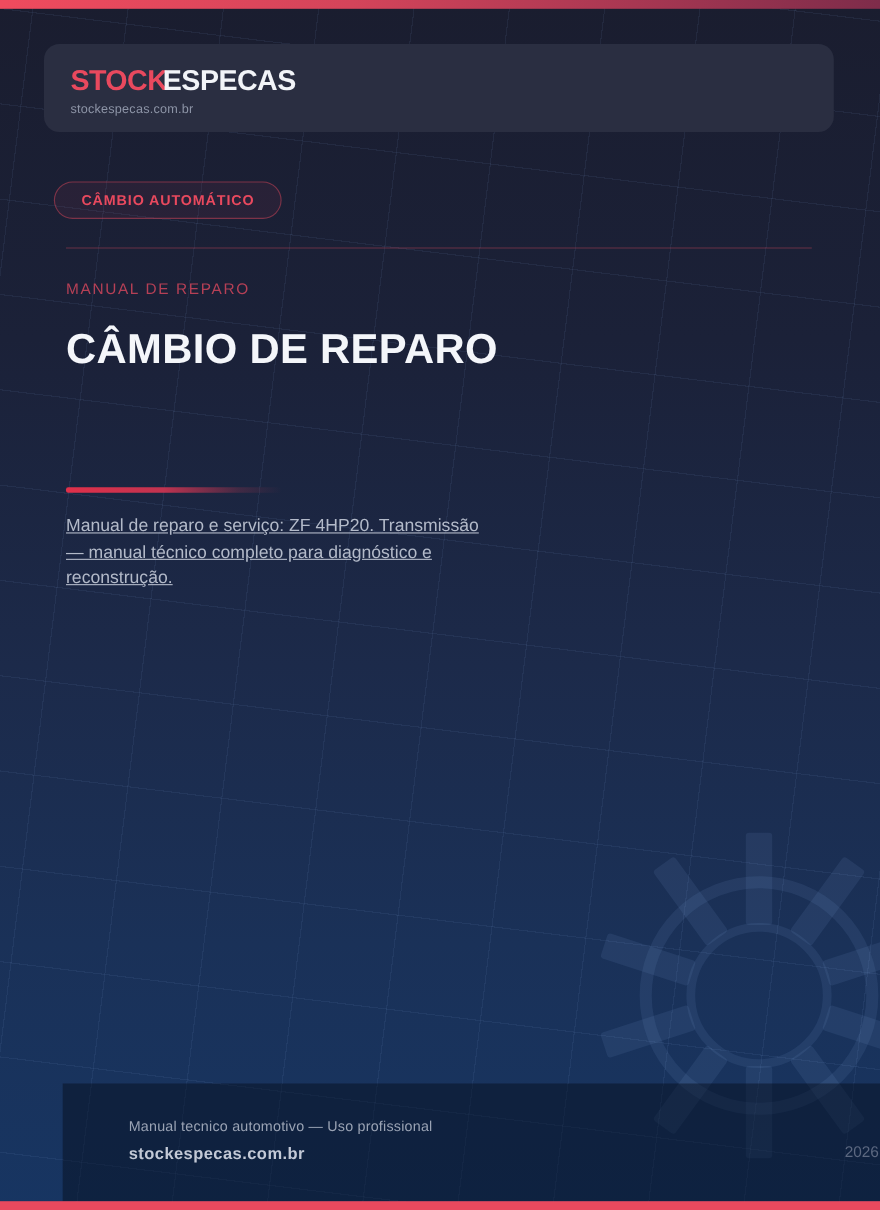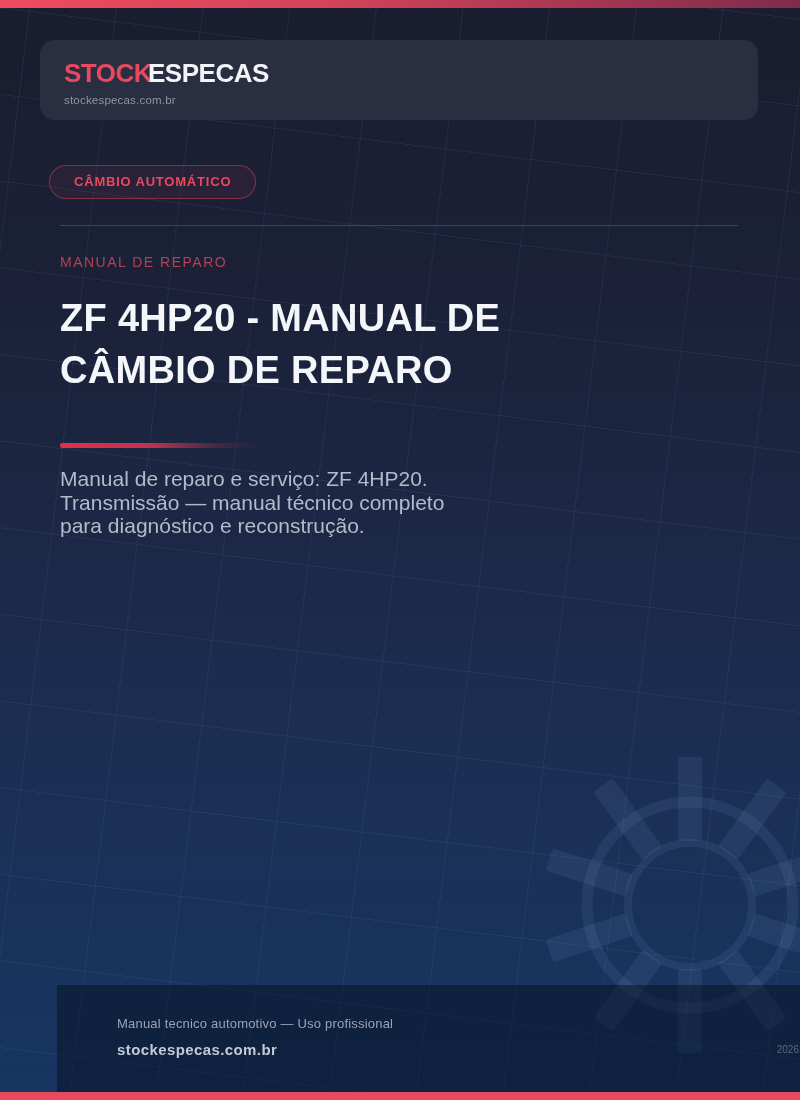--- a/index.html
+++ b/index.html
@@ -59,32 +59,32 @@
     position:absolute;left:60px;top:292px;margin:0;
     color:var(--text-primary);font-size:38px;font-weight:bold;line-height:52px;letter-spacing:0.3px;
   }
   .page-title span{display:block;}
   .title-underline{
     position:absolute;left:60px;top:443px;width:196px;height:5px;border-radius:2px;
     background:linear-gradient(90deg,#e0304a 0%,#c13350 45%,rgba(180,55,80,0.25) 80%,rgba(180,55,80,0) 100%);
   }
   .description-text{
     position:absolute;left:60px;top:467px;width:392px;margin:0;
-    color:var(--text-muted);font-size:21px;line-height:23.5px;font-weight:normal;
+    color:var(--text-muted);font-size:16px;line-height:23.5px;font-weight:normal;text-decoration:underline;
   }
   .footer{
     position:absolute;left:16px;bottom:8px;width:800px;height:107px;
     background:rgba(5,10,24,0.45);
     box-sizing:border-box;padding:31px 60px 0 60px;margin-left:41px;
   }
   .footer-tagline{color:var(--footer-text);font-size:13px;letter-spacing:0.2px;}
   .footer-domain{margin-top:10px;color:var(--footer-domain);font-size:15px;font-weight:bold;letter-spacing:0.4px;}
   .footer-year{
     position:absolute;right:58px;bottom:37px;
-    color:var(--year-color);font-size:10px;
+    color:var(--year-color);font-size:14px;
   }
 </style>
 </head>
 <body>
 
 <div class="page">
   <div class="grid-overlay"></div>
 
   <svg class="gear-watermark" viewBox="0 0 320 330" xmlns="http://www.w3.org/2000/svg">
     <g transform="translate(160,165)" stroke="rgba(125,160,215,0.11)" fill="rgba(125,160,215,0.11)">
@@ -114,21 +114,20 @@
     <div class="brand-domain">stockespecas.com.br</div>
   </div>
 
   <div class="category-badge">CÂMBIO AUTOMÁTICO</div>
 
   <div class="divider-line"></div>
 
   <div class="eyebrow-label">MANUAL DE REPARO</div>
 
   <h1 class="page-title">
-    <span>ZF 4HP20 - MANUAL DE</span>
     <span>CÂMBIO DE REPARO</span>
   </h1>
 
   <div class="title-underline"></div>
 
   <p class="description-text">Manual de reparo e serviço: ZF 4HP20. Transmissão — manual técnico completo para diagnóstico e reconstrução.</p>
 
   <div class="footer">
     <div class="footer-tagline">Manual tecnico automotivo — Uso profissional</div>
     <div class="footer-domain">stockespecas.com.br</div>

